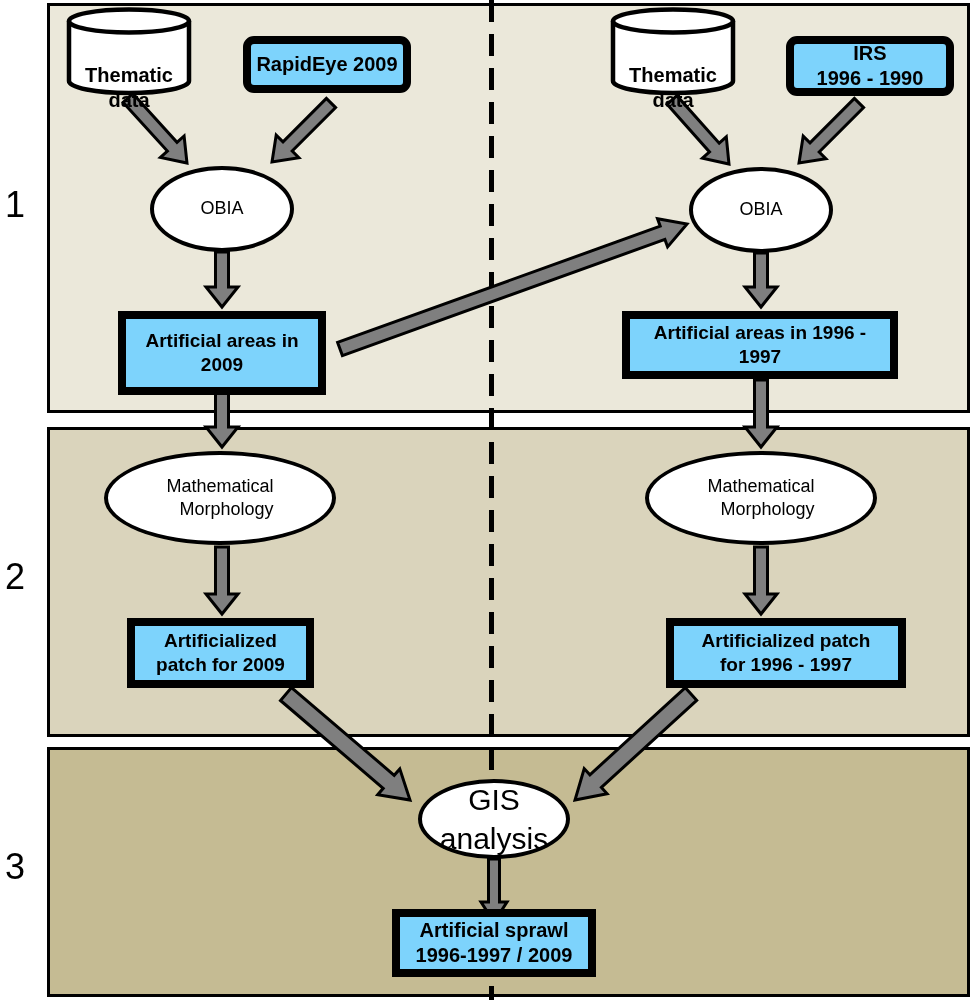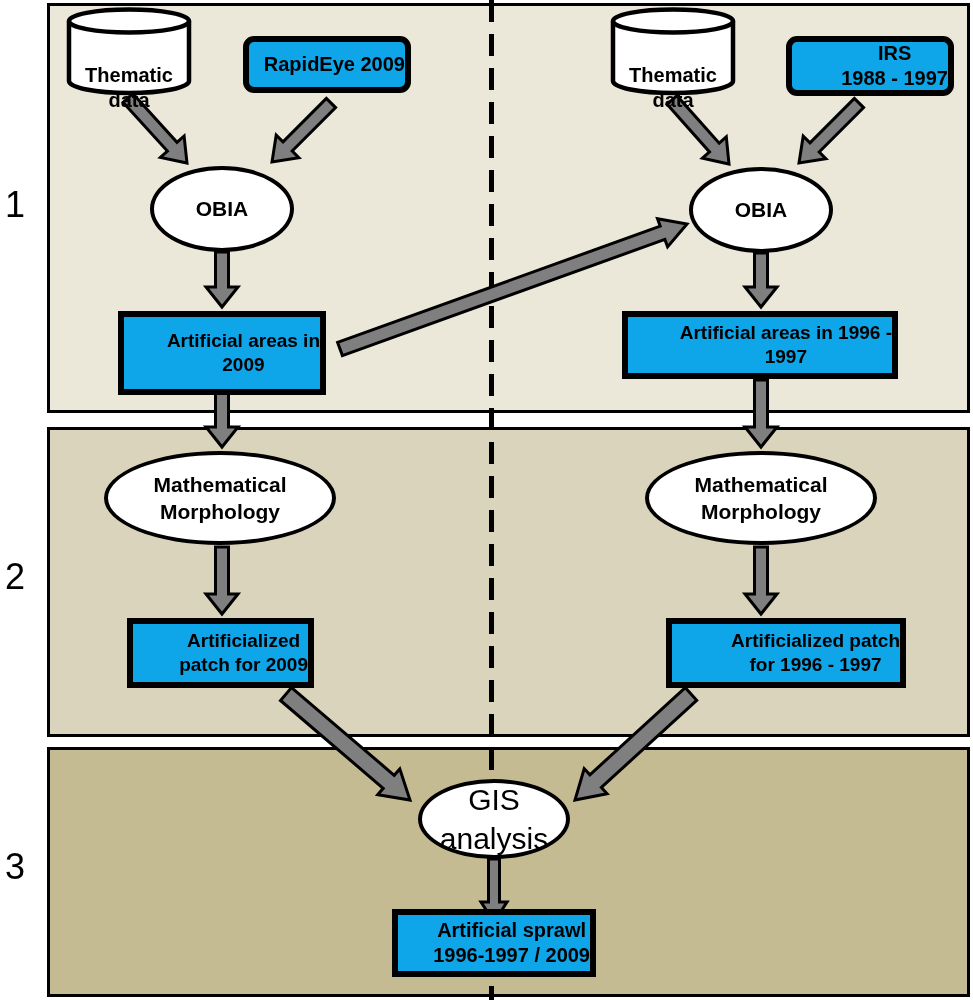--- a/index.html
+++ b/index.html
@@ -22,22 +22,22 @@
   }
 
   svg.overlay {
     position:absolute; left:0; top:0; width:973px; height:1000px;
     pointer-events:none;
   }
 
   .shape { position:absolute; box-sizing:border-box; }
 
   .box {
-    background:#0ea5e9; border:6px solid #000000;
-    display:flex; align-items:center; justify-content:flex-end;
+    background:#7dd3fc; border:8px solid #000000;
+    display:flex; align-items:center; justify-content:center;
   }
   .box.rounded { border-radius:11px; }
 
   .ellipse {
     background:#ffffff; border:4px solid #000000; border-radius:50%;
     display:flex; align-items:center; justify-content:center;
   }
 
   .cylinder { }
   .cylinder svg { position:absolute; left:0; top:0; width:100%; height:100%; }
@@ -45,21 +45,21 @@
     position:absolute; left:0; right:0; top:24px; bottom:0;
     display:flex; align-items:center; justify-content:center;
   }
 
   .label {
     white-space:pre-line; text-align:center; line-height:1.2;
   }
   .lbl-box   { font-weight:700; font-size:19px; line-height:1.25; }
   .lbl-box-lg{ font-weight:700; font-size:20px; line-height:1.25; }
   .lbl-cyl   { font-weight:700; font-size:20px; line-height:1.25;margin-top:48px; }
-  .lbl-ell   { font-weight:700; font-size:21px; line-height:1.3; }
+  .lbl-ell   { font-weight:400; font-size:18px; line-height:1.3;text-align:right; }
   .lbl-ell-sm{ font-weight:400; font-size:30px; line-height:1.3; }
 </style>
 </head>
 <body>
 
 <div class="canvas">
 
   <div class="panel p1" style="left:47px; top:3px; width:923px; height:410px;"></div>
   <div class="panel p2" style="left:47px; top:427px; width:923px; height:310px;"></div>
   <div class="panel p3" style="left:47px; top:747px; width:923px; height:250px;"></div>
@@ -112,21 +112,21 @@
     <svg viewBox="0 0 126 90" preserveAspectRatio="none">
       <path d="M3,14 L3,74 A60,12 0 0 0 123,74 L123,14" fill="#ffffff" stroke="#000000" stroke-width="4.5"></path>
       <ellipse cx="63" cy="14" rx="60" ry="11.5" fill="#ffffff" stroke="#000000" stroke-width="4.5"></ellipse>
     </svg>
     <div class="label lbl-cyl">Thematic
 data</div>
   </div>
 
   <div class="shape box rounded" style="left:786px; top:36px; width:168px; height:60px;">
     <div class="label lbl-box-lg">IRS
-1988 - 1997</div>
+1996 - 1990</div>
   </div>
 
   <div class="shape ellipse" style="left:689px; top:167px; width:144px; height:86px;">
     <div class="label lbl-ell">OBIA</div>
   </div>
 
   <div class="shape box" style="left:622px; top:311px; width:276px; height:68px;">
     <div class="label lbl-box">Artificial areas in 1996 -
 1997</div>
   </div>

